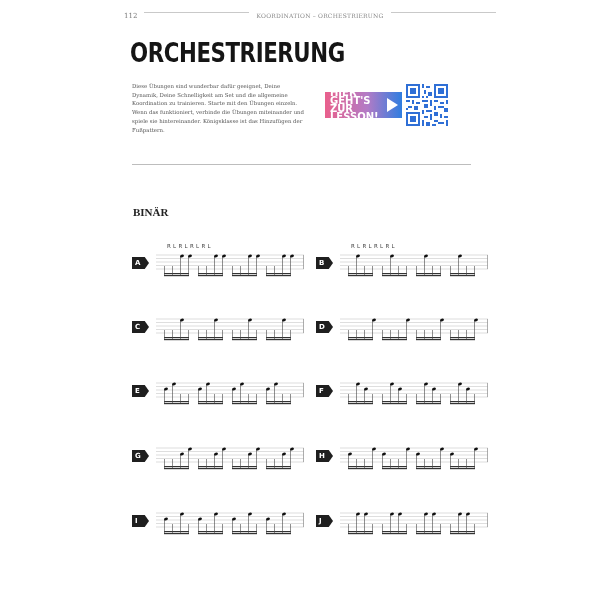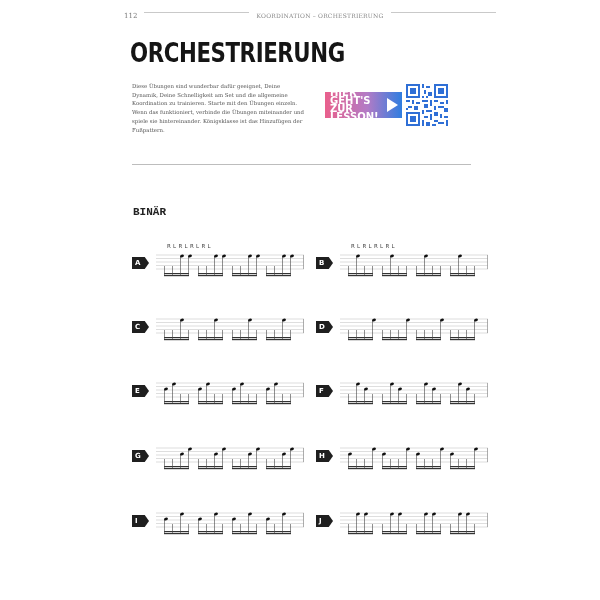--- a/index.html
+++ b/index.html
@@ -16,21 +16,21 @@
   .intro { position: absolute; top: 82px; left: 132px; width: 175px; font-size: 5.4px; line-height: 8.7px; color: #555; }
 
   .lesson-btn { position: absolute; top: 92px; left: 325px; width: 77px; height: 26px; display: flex; align-items: center; background: linear-gradient(90deg, #e9608c 0%, #b27bc6 55%, #2f7de0 100%); cursor: pointer; }
   .lesson-text { font-family: "DejaVu Sans", sans-serif; font-weight: bold; color: #fff; font-size: 10px; line-height: 8px; padding-left: 5px; width: 60px; }
   .play-icon { width: 0; height: 0; border-top: 7px solid transparent; border-bottom: 7px solid transparent; border-left: 11px solid #ffffff; margin-left: 2px; }
 
   .qr { position: absolute; top: 84px; left: 406px; width: 42px; height: 42px; cursor: pointer; }
 
   .divider { position: absolute; top: 164px; left: 132px; width: 339px; height: 1px; background: #bdbdbd; }
 
-  .section-title { position: absolute; top: 206px; left: 133px; font-family: Liberation Mono, monospace; font-size: 11px; color: #222; }
+  .section-title { position: absolute; top: 206px; left: 133px; font-family: Liberation Serif, serif; font-size: 11px; color: #222; }
 
   .exercise { position: absolute; width: 172px; height: 32px; }
   .ex-label { position: absolute; left: 0; top: 10px; width: 17px; height: 12px; background: #1f1f1f; color: #fff; font-family: "DejaVu Sans", sans-serif; font-weight: bold; font-size: 7px; line-height: 12px; padding-left: 3px; clip-path: polygon(0 0, 75% 0, 100% 50%, 75% 100%, 0 100%); }
   .staff { position: absolute; left: 24px; top: 6px; width: 148px; height: 24px; }
   .sticking { position: absolute; font-family: "DejaVu Sans", sans-serif; font-size: 5.5px; color: #444; letter-spacing: 2.3px; }
 </style>
 </head>
 <body>
 
 <div class="running-head">

